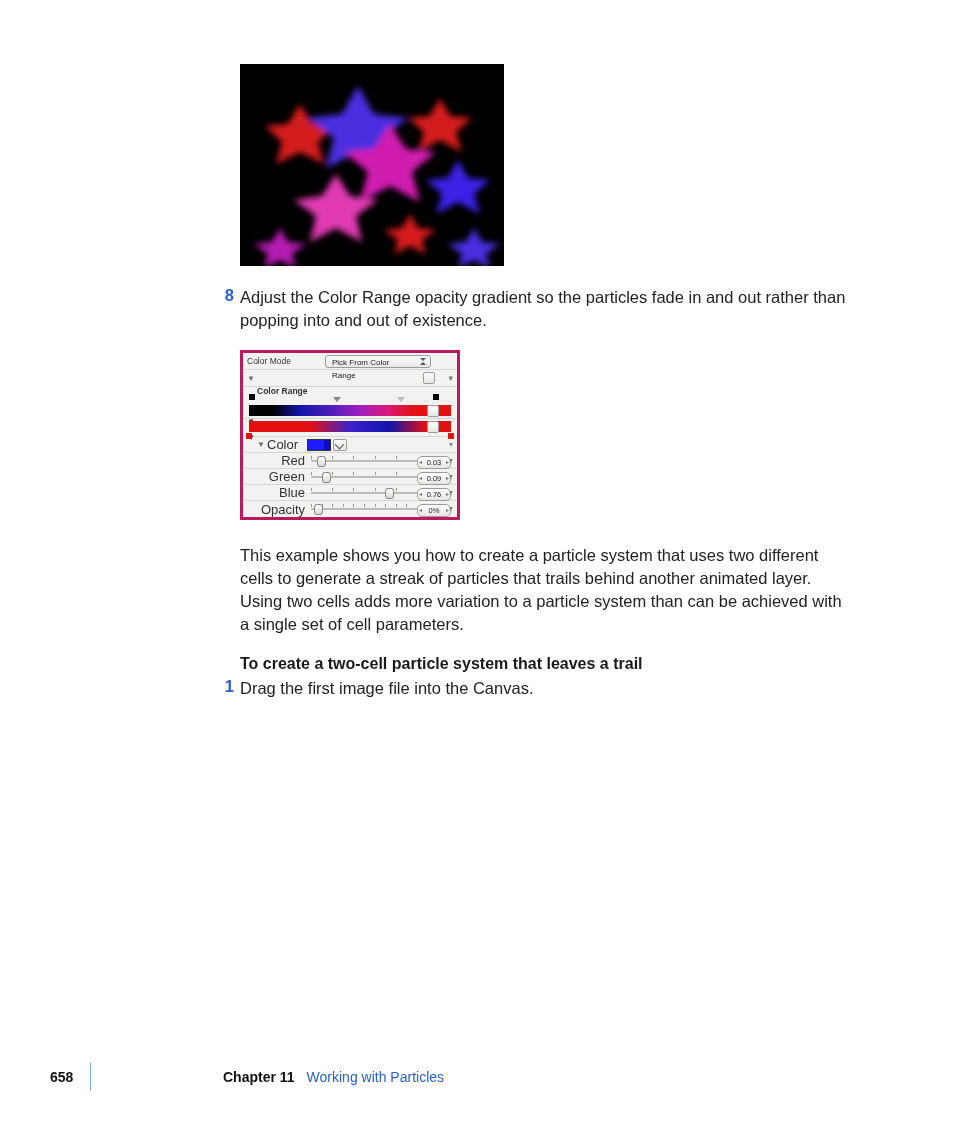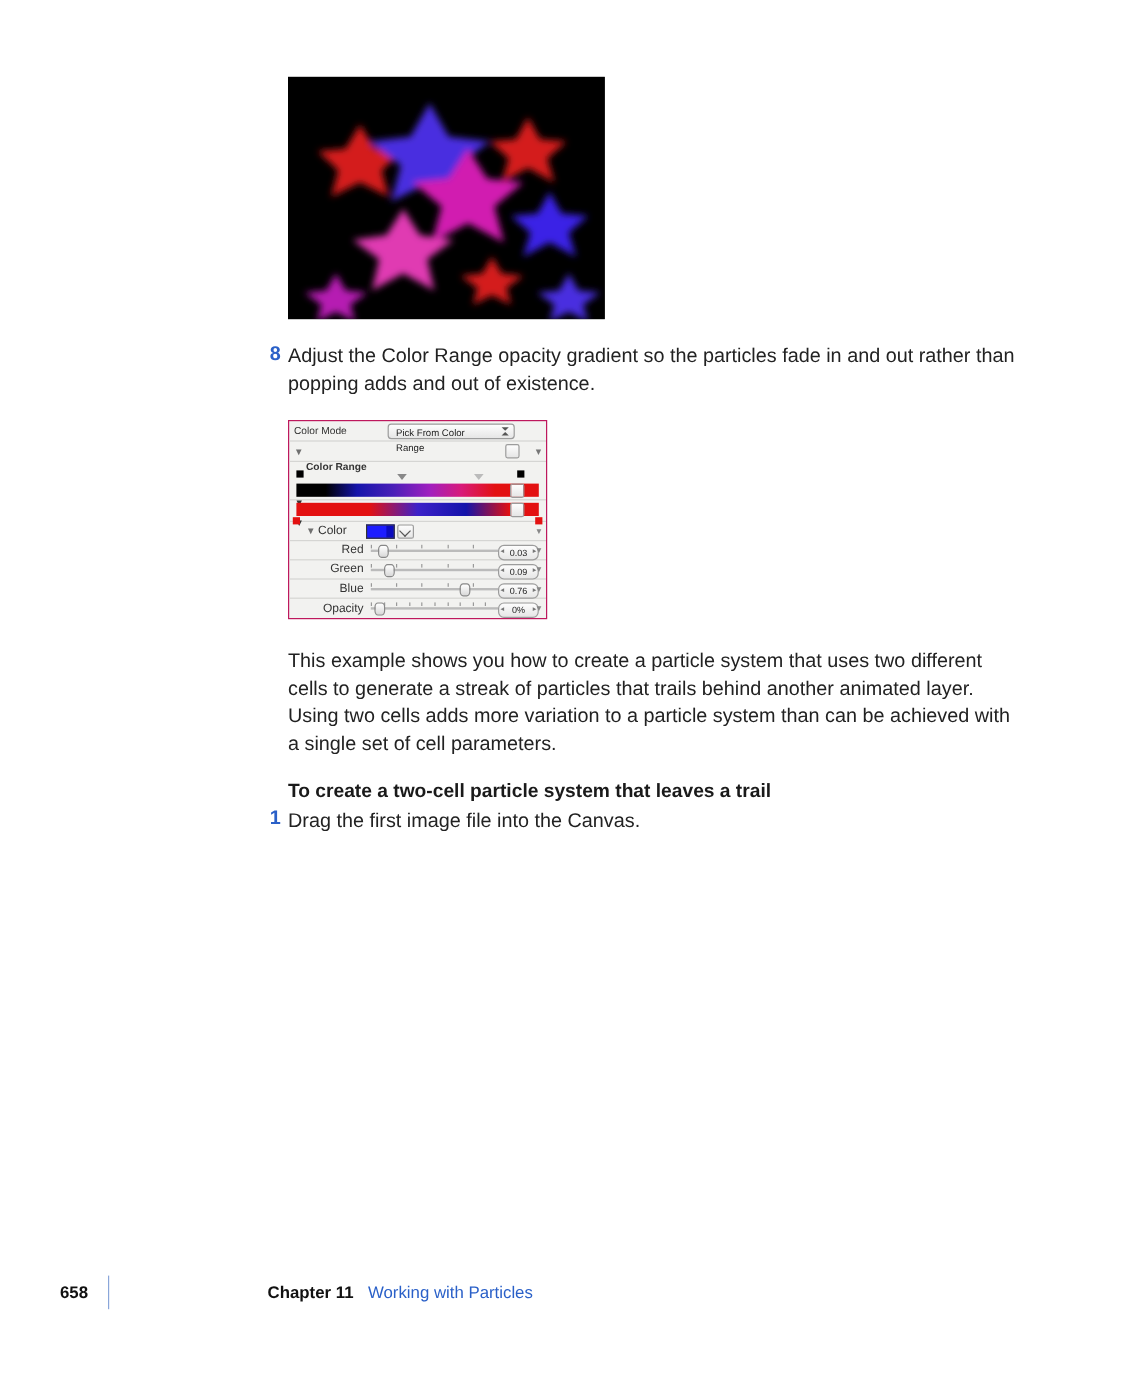--- a/index.html
+++ b/index.html
@@ -62,21 +62,21 @@
     margin: 28px 0 4px 0;
   }
   .bold {
     font-weight: 700;
     font-size: 16px;
     margin: 14px 0 4px 0;
   }
   
   .inspector {
     width: 214px;
-    border: 1px solid #be185d;
+    border: 3px solid #be185d;
     background: #f2f2f0;
     font-family: "Lucida Grande", "Segoe UI", Arial, sans-serif;
     font-size: 9px;
     color: #333;
     margin-bottom: 24px;
   }
   .insp-row {
     display: flex;
     align-items: center;
     height: 17px;
@@ -208,21 +208,21 @@
     border-bottom: 1px solid #d5d5d3;
     padding: 0 4px;
     box-sizing: border-box;
     position: relative;
   }
   .param-row:last-child { border-bottom: none; }
   .param-label {
     width: 58px;
     text-align: right;
     padding-right: 6px;
-    font-size: 10px;
+    font-size: 13px;
     color: #333;
   }
   .param-slider {
     flex: 1;
     height: 10px;
     position: relative;
   }
   .param-slider .track {
     position: absolute;
     left: 0; right: 36px;
@@ -351,21 +351,21 @@
         <defs>
           <filter id="blur">
               <feGaussianBlur stdDeviation="3"></feGaussianBlur>
             </filter>
         </defs>
       </svg>
     </div>
 
     <div class="step-row">
       <div class="step-num">8</div>
-      <div class="step-text">Adjust the Color Range opacity gradient so the particles fade in and out rather than popping adds and out of existence.</div>
+      <div class="step-text">Adjust the Color Range opacity gradient so the particles fade in and out rather than popping into and out of existence.</div>
     </div>
 
     <div class="inspector">
 
       <div class="insp-row">
         <div class="insp-label">Color Mode</div>
         <div class="insp-dropdown">Pick From Color Range</div>
       </div>
 
       <div class="insp-row">

